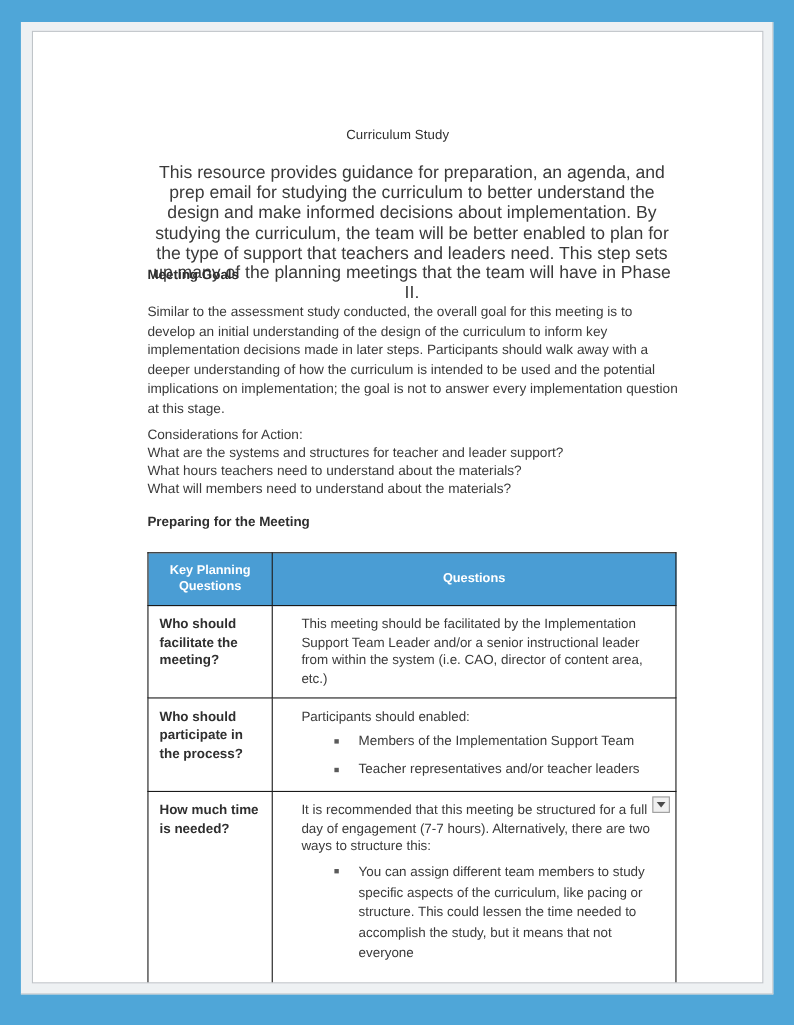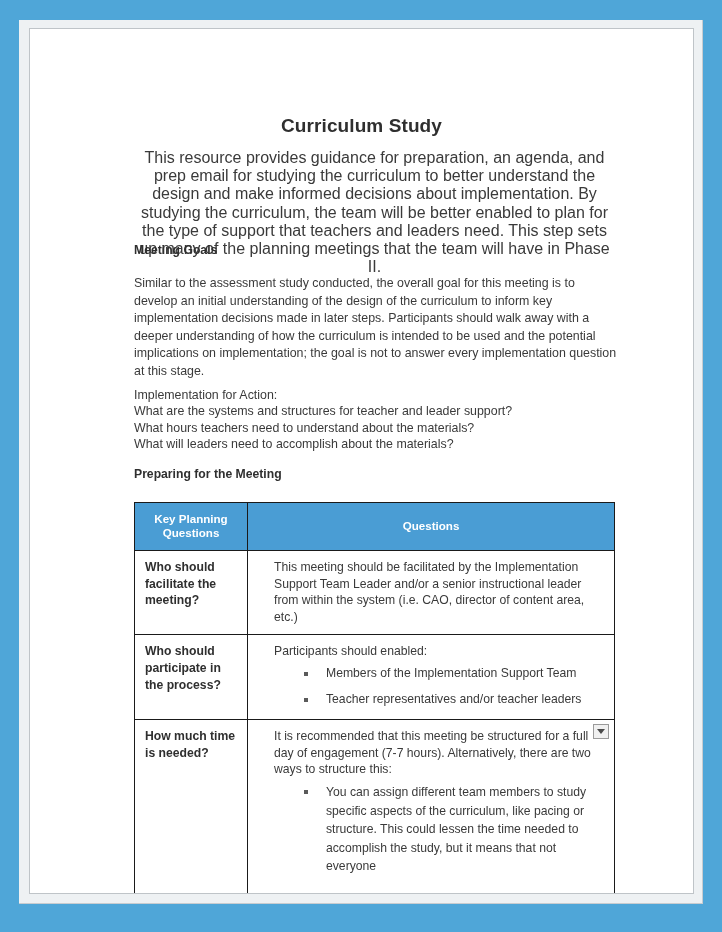--- a/index.html
+++ b/index.html
@@ -56,22 +56,22 @@
     padding: 0;
     color: #3a3a3a;
   }
 
   .doc-title {
     position: absolute;
     left: 0;
     top: 86px;
     width: 663px;
     text-align: center;
-    font-size: 19px;
-    font-weight: bold;
+    font-size: 12px;
+    font-weight: normal;
     color: #2f2f2f;
     letter-spacing: 0.1px;
   }
 
   .doc-intro {
     position: absolute;
     left: 103px;
     top: 120px;
     width: 483px;
     text-align: center;
@@ -208,24 +208,24 @@
 
         <div class="doc-title">Curriculum Study</div>
 
         <div class="doc-intro">This resource provides guidance for preparation, an agenda, and prep email for studying the curriculum to better understand the design and make informed decisions about implementation. By studying the curriculum, the team will be better enabled to plan for the type of support that teachers and leaders need. This step sets up many of the planning meetings that the team will have in Phase II.</div>
 
         <div class="section-head" id="head-goals">Meeting Goals</div>
 
         <div class="body-para" id="para-goals">Similar to the assessment study conducted, the overall goal for this meeting is to develop an initial understanding of the design of the curriculum to inform key implementation decisions made in later steps. Participants should walk away with a deeper understanding of how the curriculum is intended to be used and the potential implications on implementation; the goal is not to answer every implementation question at this stage.</div>
 
         <div id="considerations">
-          <div>Implementation for Action:</div>
+          <div>Considerations for Action:</div>
           <div>What are the systems and structures for teacher and leader support?</div>
           <div>What hours teachers need to understand about the materials?</div>
-          <div>What will leaders need to accomplish about the materials?</div>
+          <div>What will members need to understand about the materials?</div>
         </div>
 
         <div class="section-head" id="head-preparing">Preparing for the Meeting</div>
 
         <div id="table-wrap">
           <table class="kpq">
             <colgroup>
                 <col class="c1">
                 <col class="c2">
               </colgroup>

